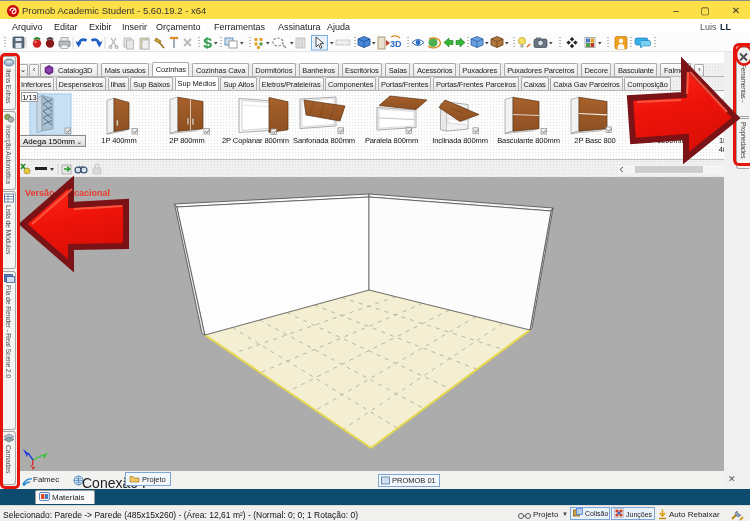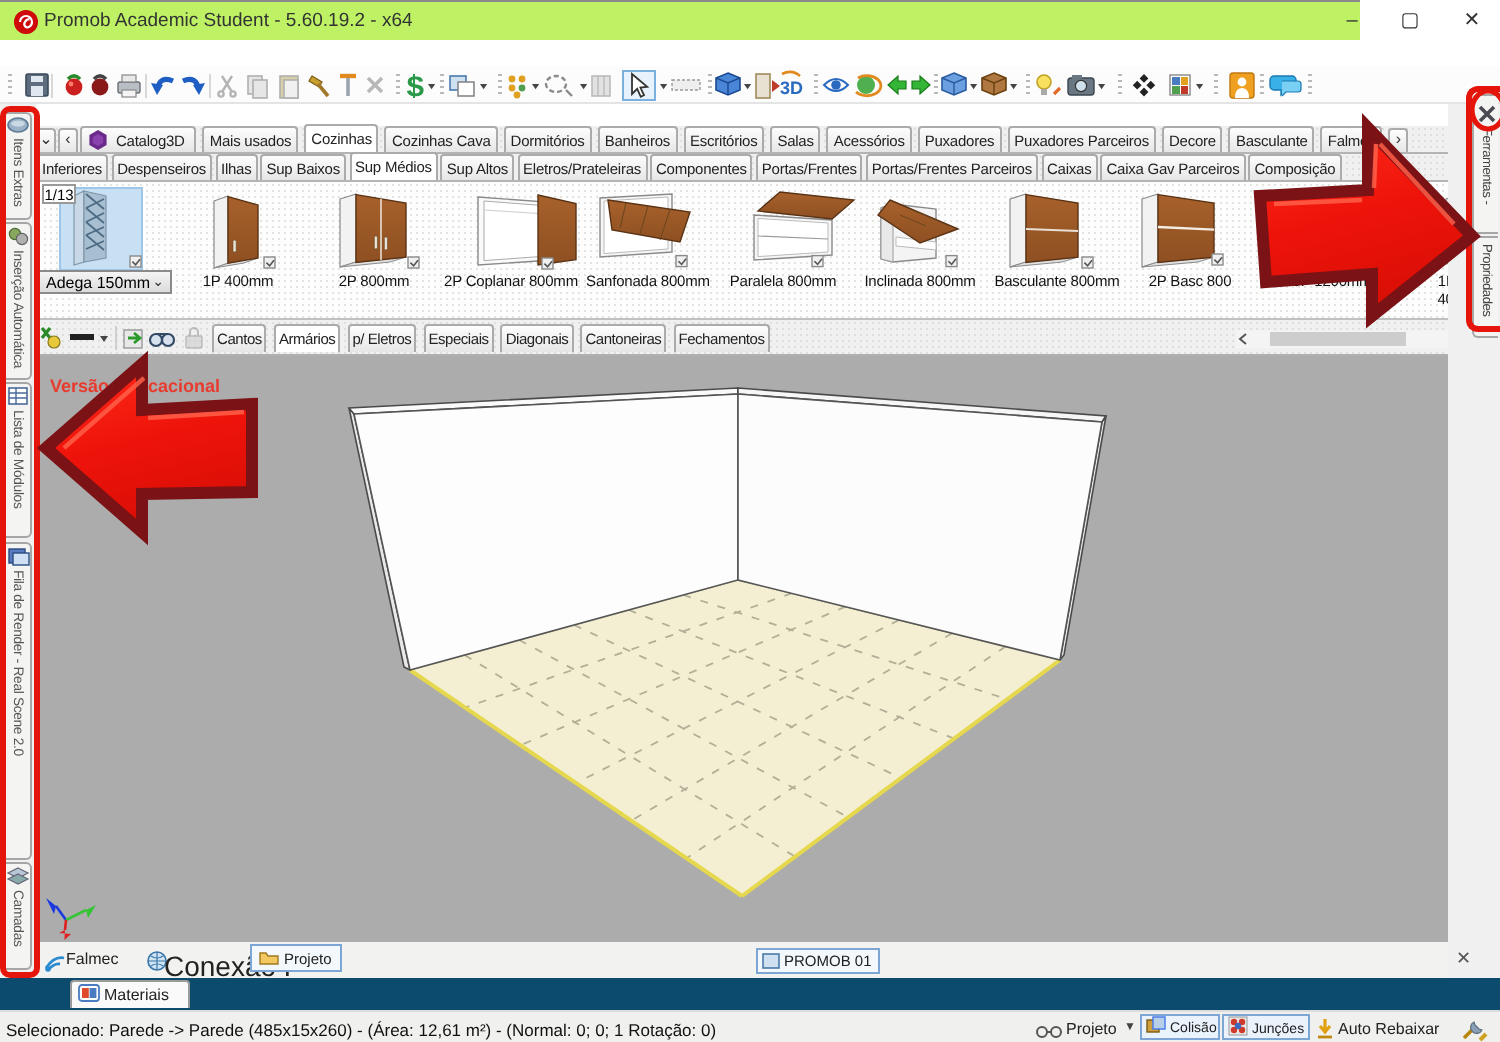--- a/index.html
+++ b/index.html
@@ -1,19 +1,19 @@
 <!DOCTYPE html>
 <html><head><meta charset="utf-8">
 <style>
 *{margin:0;padding:0;box-sizing:border-box}
 html,body{width:750px;height:521px;overflow:hidden}
 body{font-family:"Liberation Sans",sans-serif;background:#fff;position:relative}
 #app{position:absolute;inset:0;width:750px;height:521px;background:#fff}
 
-#titlebar{position:absolute;left:0;top:0;width:680px;height:20px;background:#bef264;border-top:1px solid #8a8a8a}
+#titlebar{position:absolute;left:0;top:0;width:750px;height:20px;background:#fde047;border-top:1px solid #8a8a8a}
 #title{position:absolute;left:22px;top:4px;font-size:9.5px;color:#333}
 #logo{position:absolute;left:7px;top:4px;width:12px;height:12px;border-radius:50%;background:#c00}
 .winbtn{position:absolute;top:0;width:30px;height:20px;color:#333;font-size:10px;text-align:center;line-height:20px}
 
 #menubar{position:absolute;left:0;top:19px;width:750px;height:14px;background:#fff}
 .mi{position:absolute;top:3px;font-size:9px;color:#1a1a1a}
 
 #toolbar{position:absolute;left:0;top:33px;width:750px;height:19px;background:#fcfcfc;border-bottom:1px solid #e4e4e4}
 
 #modhead{position:absolute;left:18px;top:52px;width:732px;height:11px;background:linear-gradient(#fafdff,#d9e9f6);border-bottom:1px solid #c6d9ea}
@@ -55,20 +55,32 @@
  <svg id="logo" viewBox="0 0 12 12">
         <circle cx="6" cy="6" r="5.6" fill="#cf0a0a"></circle>
         <path d="M3 6a3 3 0 0 1 6 0c0 2-2.2 3.4-3.4 2.2C4.4 7 5.8 4.6 7.8 4.6" stroke="#fff" stroke-width="1.1" fill="none"></path>
       </svg>
  <div id="title">Promob Academic Student - 5.60.19.2 - x64</div>
  <div class="winbtn" style="left:661px">–</div>
  <div class="winbtn" style="left:690px">▢</div>
  <div class="winbtn" style="left:721px">✕</div>
 </div>
 
+<div id="menubar">
+ <div class="mi" style="left:12px">Arquivo</div>
+ <div class="mi" style="left:54px">Editar</div>
+ <div class="mi" style="left:89px">Exibir</div>
+ <div class="mi" style="left:122px">Inserir</div>
+ <div class="mi" style="left:156px">Orçamento</div>
+ <div class="mi" style="left:214px">Ferramentas</div>
+ <div class="mi" style="left:278px">Assinatura</div>
+ <div class="mi" style="left:327px">Ajuda</div>
+ <div class="mi" style="left:700px;color:#555">Luis</div>
+ <div class="mi" style="left:720px;font-weight:bold;color:#123">LL</div>
+</div>
 
 <div id="toolbar">
 <svg width="750" height="19" style="position:absolute;left:0;top:0">
  <g stroke="#b8b8b8" stroke-width="2" stroke-dasharray="1,2">
   <line x1="5" y1="4" x2="5" y2="16"></line>
           <line x1="199" y1="4" x2="199" y2="16"></line>
           <line x1="221" y1="4" x2="221" y2="16"></line>
   <line x1="250" y1="4" x2="250" y2="16"></line>
           <line x1="355" y1="4" x2="355" y2="16"></line>
           <line x1="408" y1="4" x2="408" y2="16"></line>
@@ -378,29 +390,20 @@
           <path d="M77,8 v-2 a2,2 0 0 1 4,0 v2" fill="none" stroke="#888" stroke-width="1"></path>
         </g>
 
   <g>
    <rect x="600" y="5" width="117" height="9" fill="#f4f4f4"></rect>
    <rect x="617" y="6" width="68" height="7" fill="#cdcdcd"></rect>
    <path d="M605,7 l-3,2.5 l3,2.5" stroke="#555" stroke-width="1" fill="none"></path>
    <path d="M711,7 l3,2.5 l-3,2.5" stroke="#555" stroke-width="1" fill="none"></path>
   </g>
  </svg>
- <div style="position:absolute;left:88px;top:2px;display:flex;align-items:flex-end" id="r3tabs">
-  <div class="tab r3t">Cantos</div>
-  <div class="tab sel r3t">Armários</div>
-  <div class="tab r3t">p/ Eletros</div>
-  <div class="tab r3t">Especiais</div>
-  <div class="tab r3t">Diagonais</div>
-  <div class="tab r3t">Cantoneiras</div>
-  <div class="tab r3t">Fechamentos</div>
- </div>
 </div>
 
 <div id="vp">
  <svg width="706" height="293" style="position:absolute;left:0;top:0">
 
   <polygon points="186,157 350,112 511,152 352,270" fill="#f4efd2" stroke="#c8c4a0" stroke-width="0.8"></polygon>
   <g stroke="#b2af98" stroke-width="0.9" stroke-dasharray="4,5" fill="none">
    <line x1="377" y1="118.6" x2="213.6" y2="175.8"></line>
    <line x1="403.8" y1="125.3" x2="241.3" y2="194.6"></line>
    <line x1="430.5" y1="132" x2="269" y2="213.5"></line>

